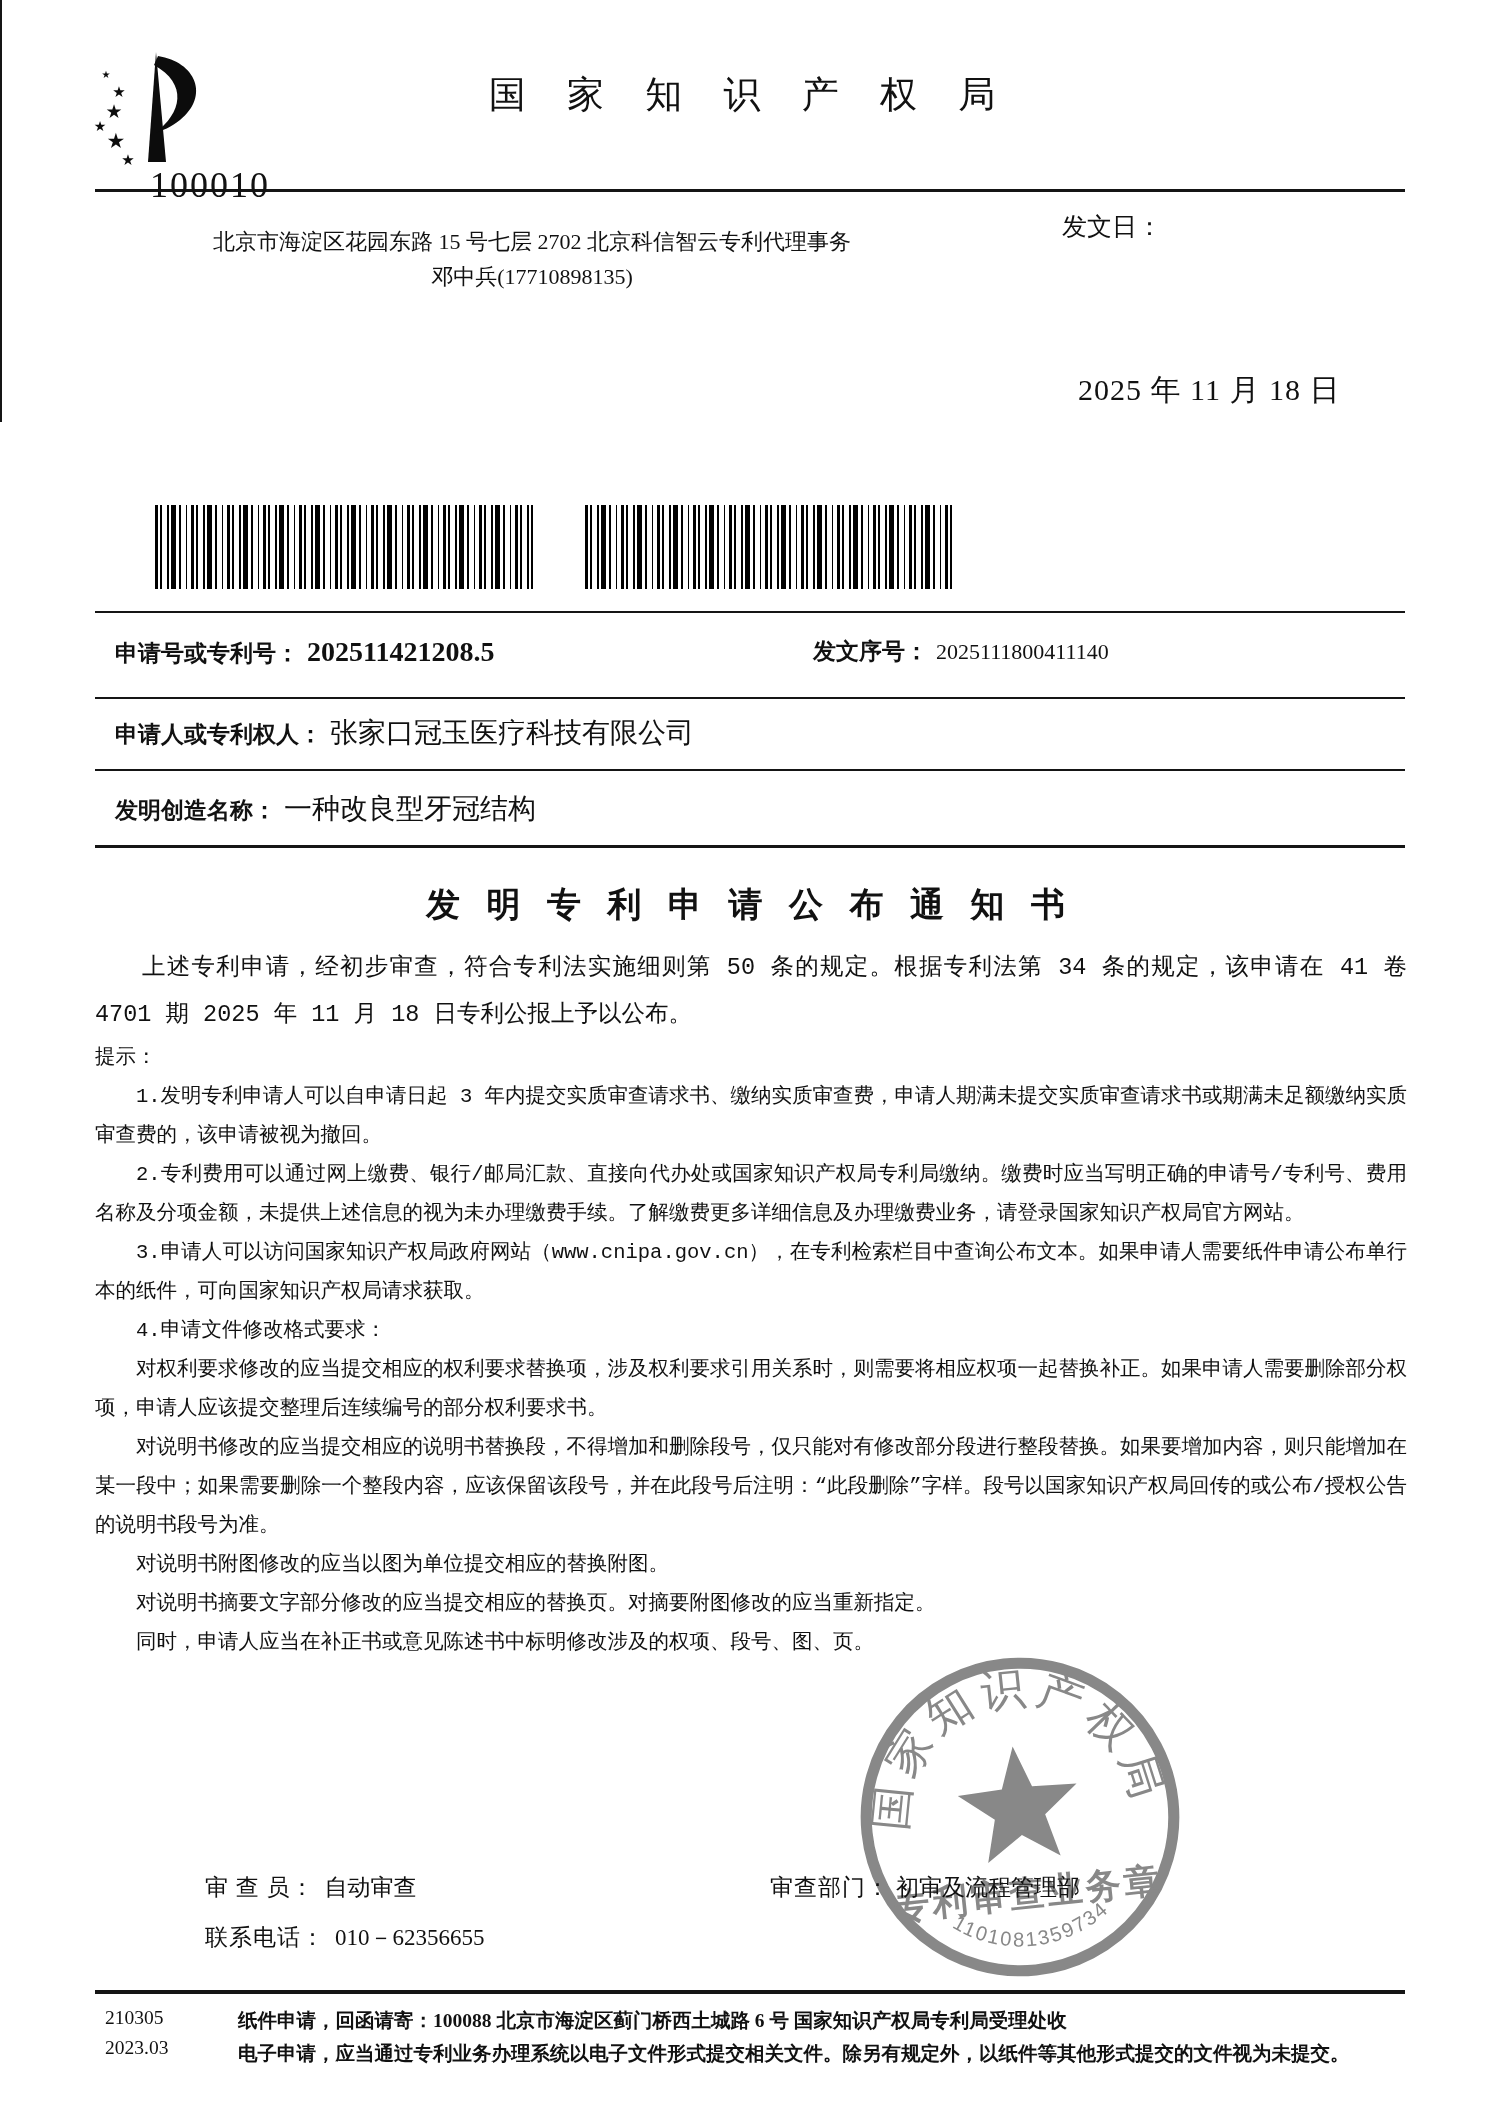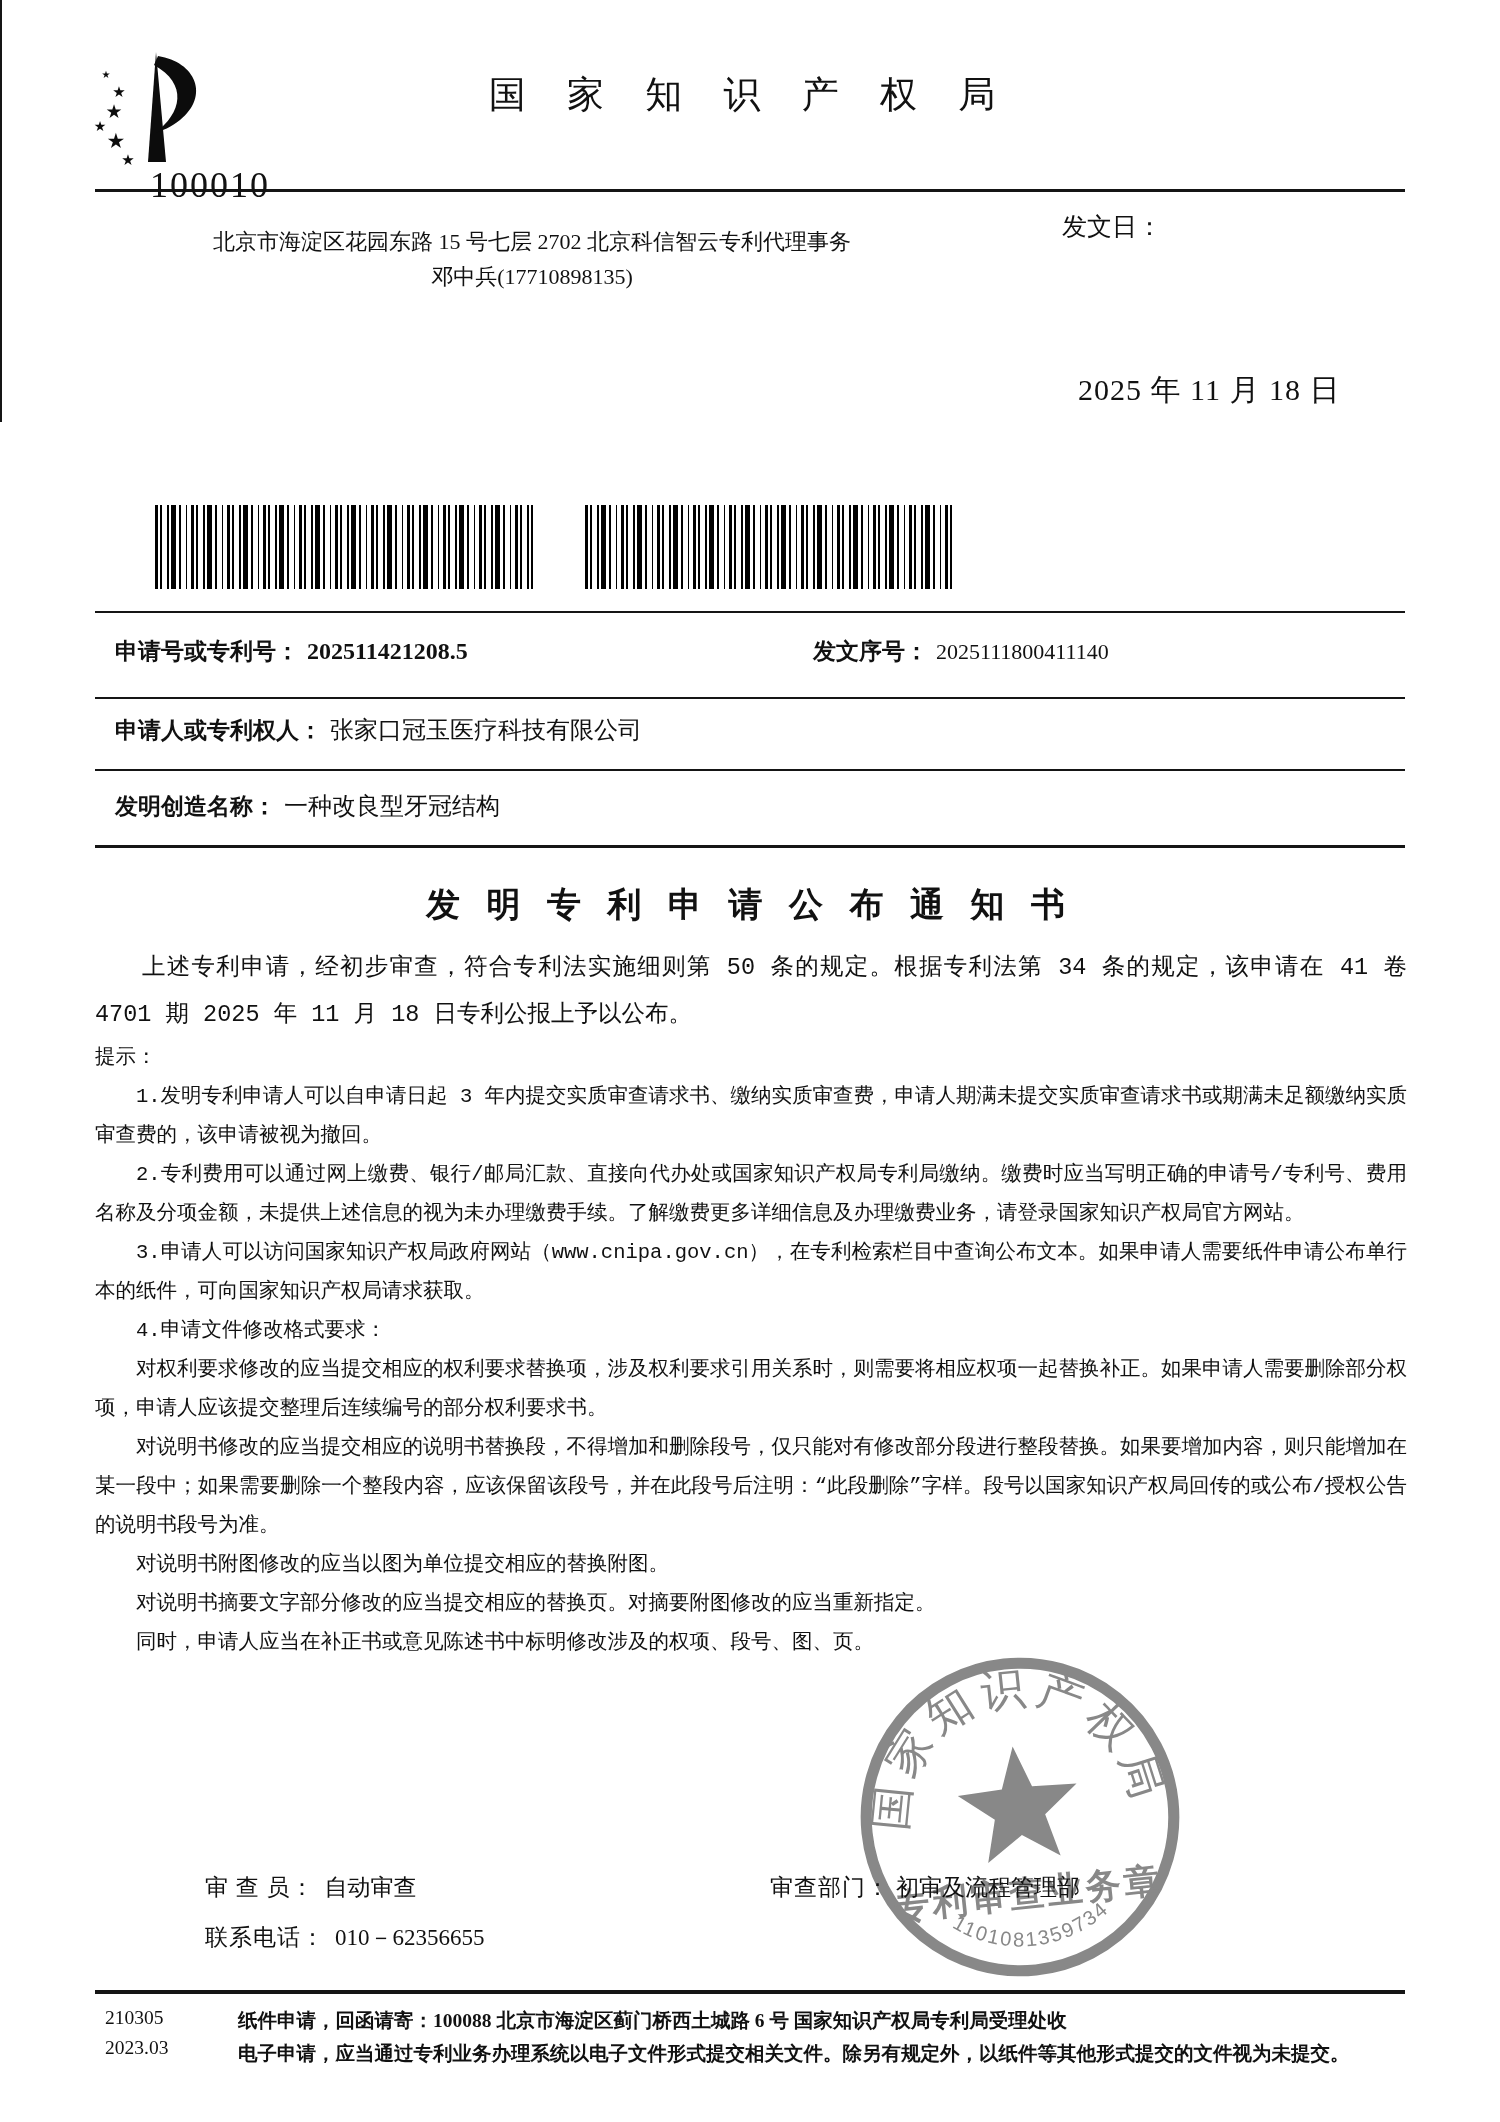--- a/index.html
+++ b/index.html
@@ -27,21 +27,21 @@
     background:
       repeating-linear-gradient(90deg,
         #000 0 3px,#fff 3px 5px,#000 5px 7px,#fff 7px 12px,
         #000 12px 14px,#fff 14px 16px,#000 16px 21px,#fff 21px 24px,
         #000 24px 26px,#fff 26px 31px,#000 31px 32px,#fff 32px 36px);}
   .bc1{left:155px;width:378px;}
   .bc2{left:585px;width:370px;}
   
   .frow{position:absolute;left:115px;white-space:nowrap;}
   .flabel{font-family:"Liberation Sans","DejaVu Sans",sans-serif;font-weight:bold;font-size:23px;}
-  .fval{font-size:24px;margin-left:8px;}
+  .fval{font-size:28px;margin-left:8px;}
   .fval.b{font-weight:bold;}
   .fval.num{font-size:22px;}
   .row1{top:636px;}
   .row1b{position:absolute;left:813px;top:636px;white-space:nowrap;}
   .row2{top:714px;}
   .row3{top:790px;}
   
   .notice-title{left:95px;width:1310px;top:882px;text-align:center;font-weight:bold;
     font-size:34px;letter-spacing:9px;white-space:nowrap;}
   .body-text{left:95px;top:944px;width:1312px;text-align:justify;font-family:Liberation Mono, monospace;}

